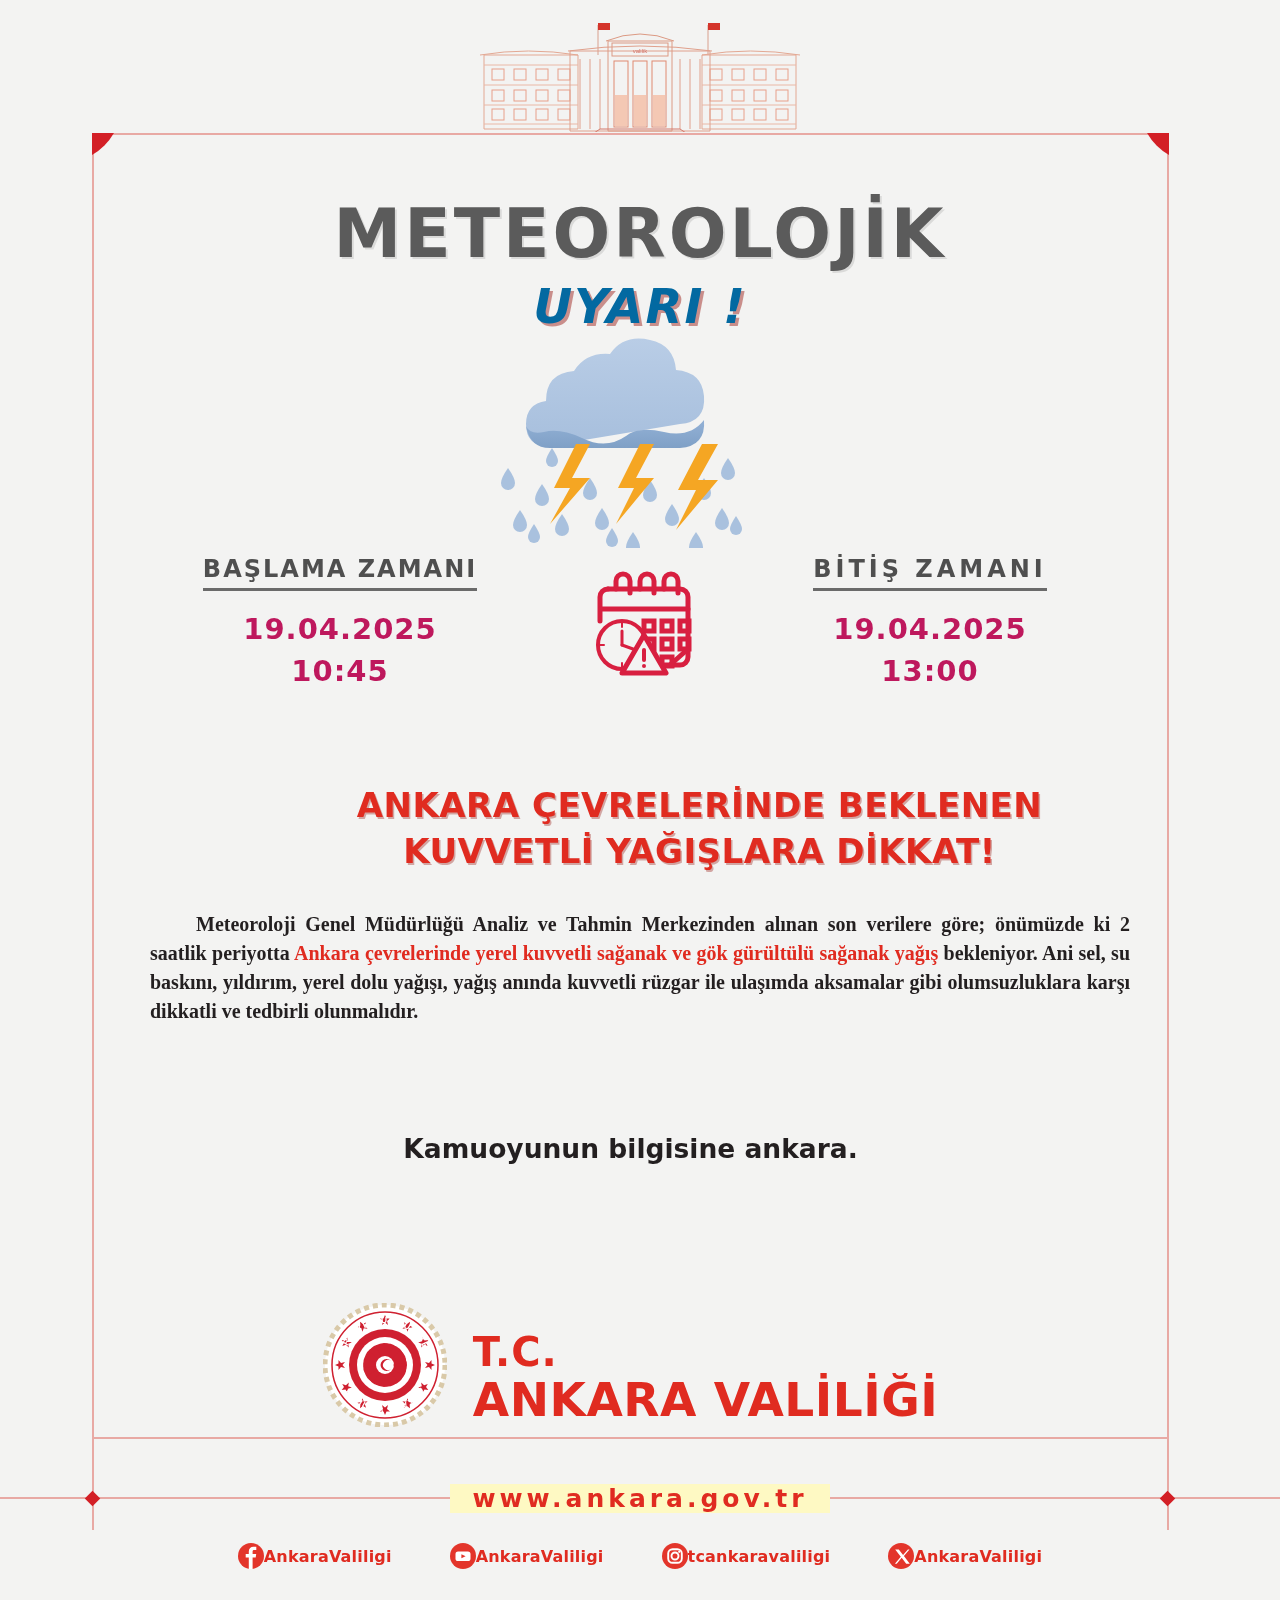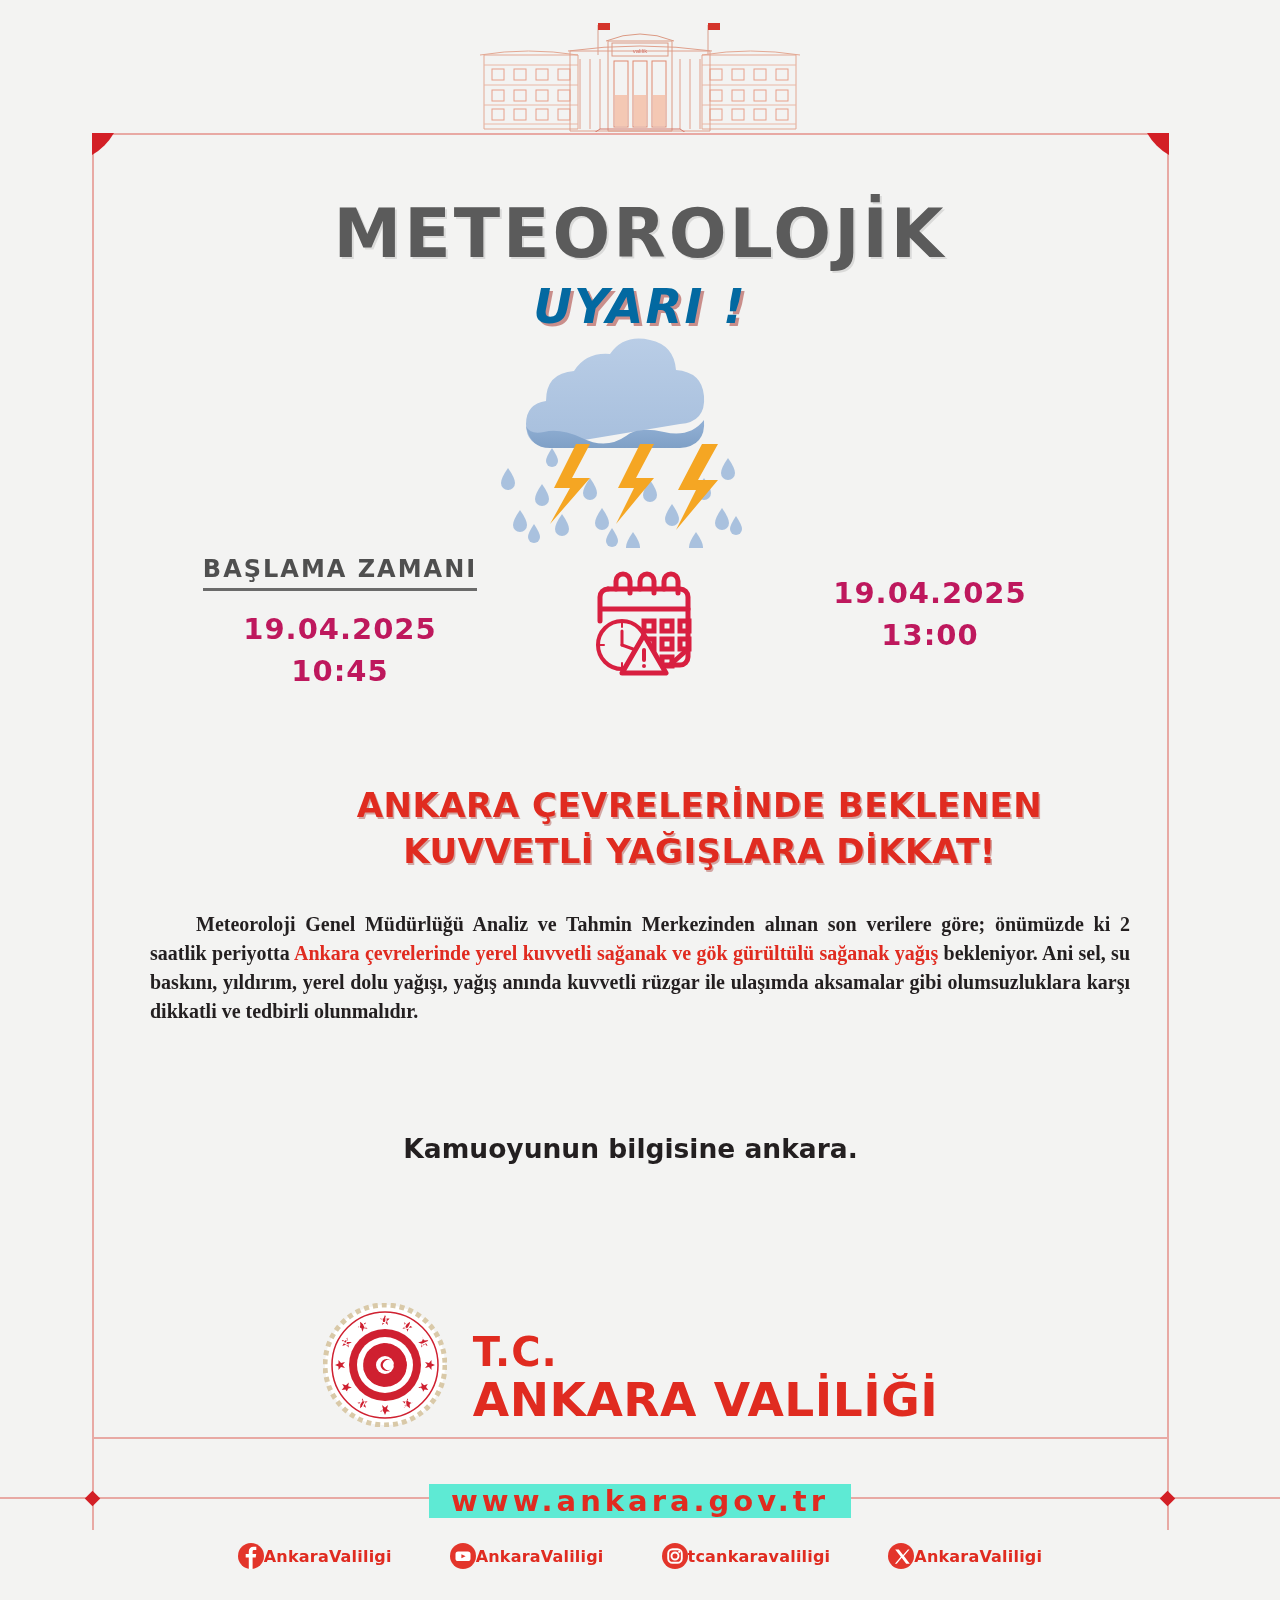--- a/index.html
+++ b/index.html
@@ -94,22 +94,22 @@
     display:flex;align-items:center;justify-content:center;gap:26px;}
   .emblem{width:124px;height:124px;flex:0 0 auto;}
   .brandtext{line-height:1;margin-top:24px;}
   .brand-tc{font-size:40px;font-weight:700;color:#e02b20;letter-spacing:1px;
     font-family:"DejaVu Sans", sans-serif;}
   .brand-name{font-size:47px;font-weight:700;color:#e02b20;letter-spacing:.5px;
     margin-top:4px;font-family:"DejaVu Sans", sans-serif;}
 
   
   .weburl{position:absolute;left:0;top:1498px;width:1280px;text-align:center;}
-  .weburl span{display:inline-block;background:#5eead4;padding:0 22px;
-    font-size:29px;font-weight:700;color:#e02b20;letter-spacing:4px;
+  .weburl span{display:inline-block;background:#fef9c3;padding:0 22px;
+    font-size:25px;font-weight:700;color:#e02b20;letter-spacing:4px;
     font-family:"DejaVu Sans", sans-serif;position:relative;top:-14px;}
   .social{position:absolute;left:0;top:1543px;width:1280px;
     display:flex;justify-content:center;align-items:center;gap:58px;}
   .sitem{display:flex;align-items:center;}
   .sicon{width:26px;height:26px;flex:0 0 auto;}
   .shandle{font-size:16px;font-weight:700;color:#e02b20;letter-spacing:.2px;
     font-family:"DejaVu Sans", sans-serif;}
 </style>
 </head>
 <body>
@@ -323,20 +323,21 @@
 
         <path d="M66 72 L88 110 L44 110 Z" fill="#f3f3f2" stroke="#d81f40" stroke-width="5" stroke-linejoin="round"></path>
         <g stroke="#d81f40" stroke-width="4" stroke-linecap="round">
           <line x1="66" y1="87" x2="66" y2="97"></line>
           <line x1="66" y1="103" x2="66" y2="103"></line>
         </g>
       </svg>
     </div>
 
     <div class="dcol end">
+      <div class="dlabel">BİTİŞ ZAMANI</div>
       <div class="dval">
         <div>19.04.2025</div>
         <div>13:00</div>
       </div>
     </div>
   </div>
 
   <div class="headline">
     <div>ANKARA ÇEVRELERİNDE BEKLENEN</div>
     <div>KUVVETLİ YAĞIŞLARA DİKKAT!</div>

